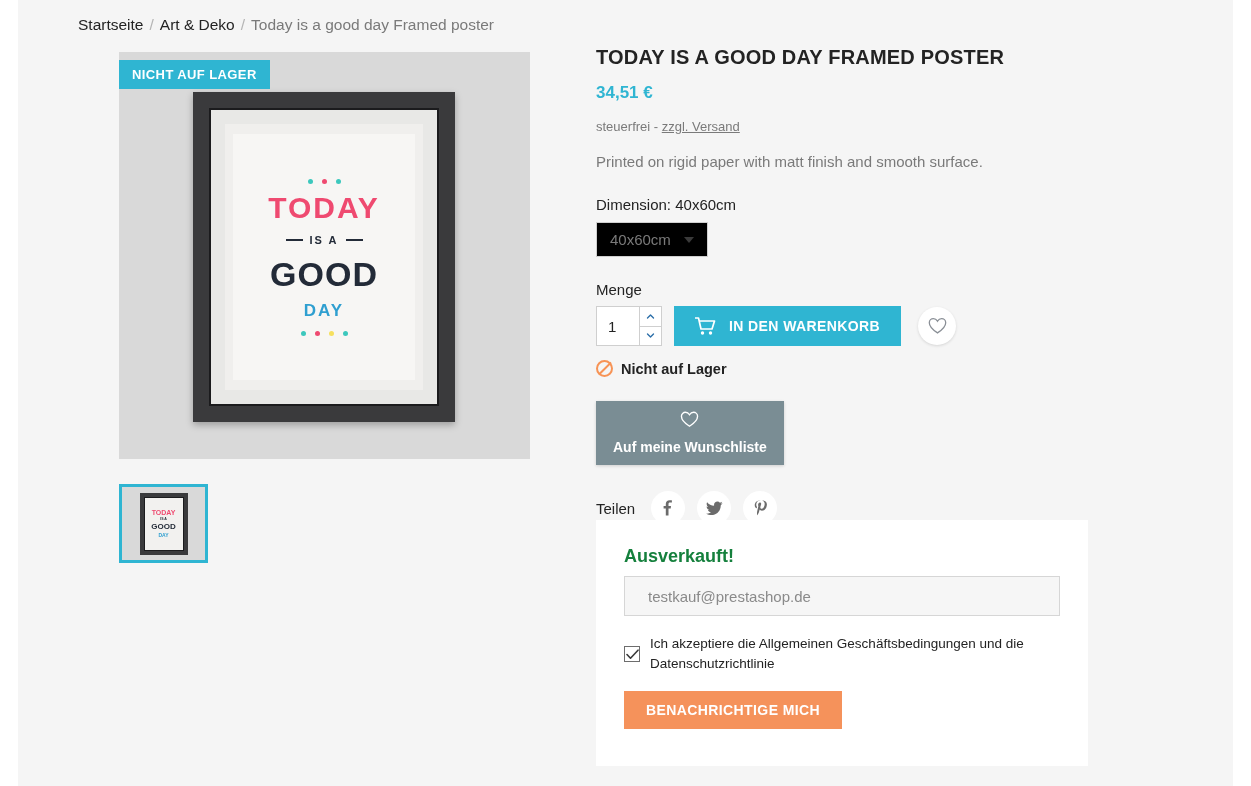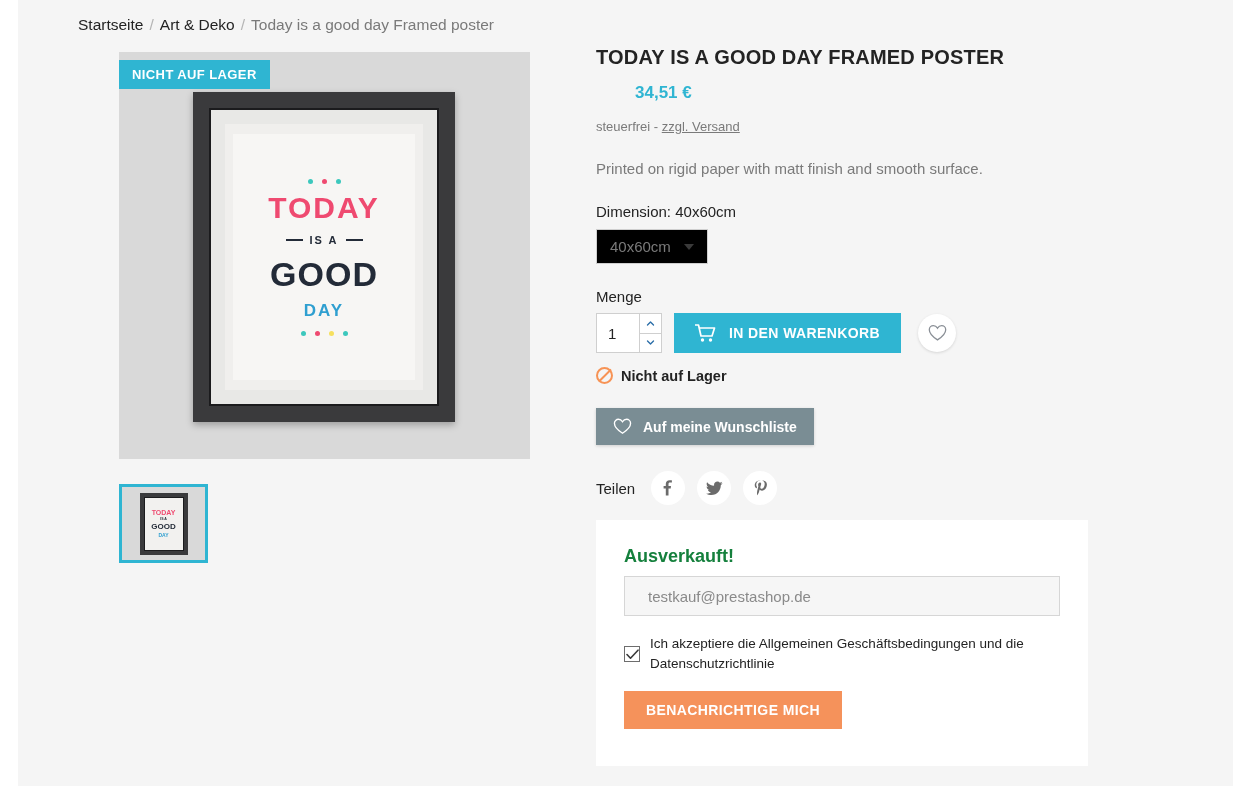--- a/index.html
+++ b/index.html
@@ -133,23 +133,22 @@
 
   
   .right { position: absolute; left: 596px; top: 46px; width: 500px; }
   .prod-title {
     font-size: 20px; font-weight: bold; color: #232323;
     letter-spacing: .2px; margin: 0 0 14px 0;
   }
   .price {
     font-size: 17px; font-weight: bold; color: #2fb5d2;
     margin-bottom: 16px;
-    margin-left: 39px;
-  }
-  .taxline { font-size: 13px; color: #7a7a7a; margin-bottom: 26px; }
+  }
+  .taxline { font-size: 13px; color: #7a7a7a; margin-bottom: 19px; }
   .taxline a { color: #7a7a7a; text-decoration: underline; }
   .desc { font-size: 15px; color: #7a7a7a; margin-bottom: 26px; }
 
   .dim-label { font-size: 15px; color: #232323; margin-bottom: 9px; }
   .select-box {
     display: inline-flex; align-items: center; gap: 13px;
     border: 1px solid #cfcfcf; background: #000000;
     padding: 8px 13px; font-size: 15px; color: #7a7a7a;
     cursor: pointer;
   }
@@ -212,20 +211,21 @@
   }
   .stock-txt { font-size: 14.5px; font-weight: bold; color: #232323; }
 
   .btn-wish {
     display: inline-flex; align-items: center; gap: 11px;
     background: #7a8d94; color: #ffffff; border: none;
     padding: 10px 17px; font-size: 14px; font-weight: bold;
     margin-top: 24px; cursor: pointer;
     box-shadow: 0 1px 3px rgba(0,0,0,.16);
     font-family: "Liberation Sans", sans-serif;
+    flex-direction: column;
   }
 
   .share-row {
     display: flex; align-items: center; gap: 12px;
     margin-top: 26px;
   }
   .share-label { font-size: 15px; color: #232323; margin-right: 4px; }
   .soc {
     width: 34px; height: 34px; border-radius: 50%;
     background: #ffffff; display: flex;

